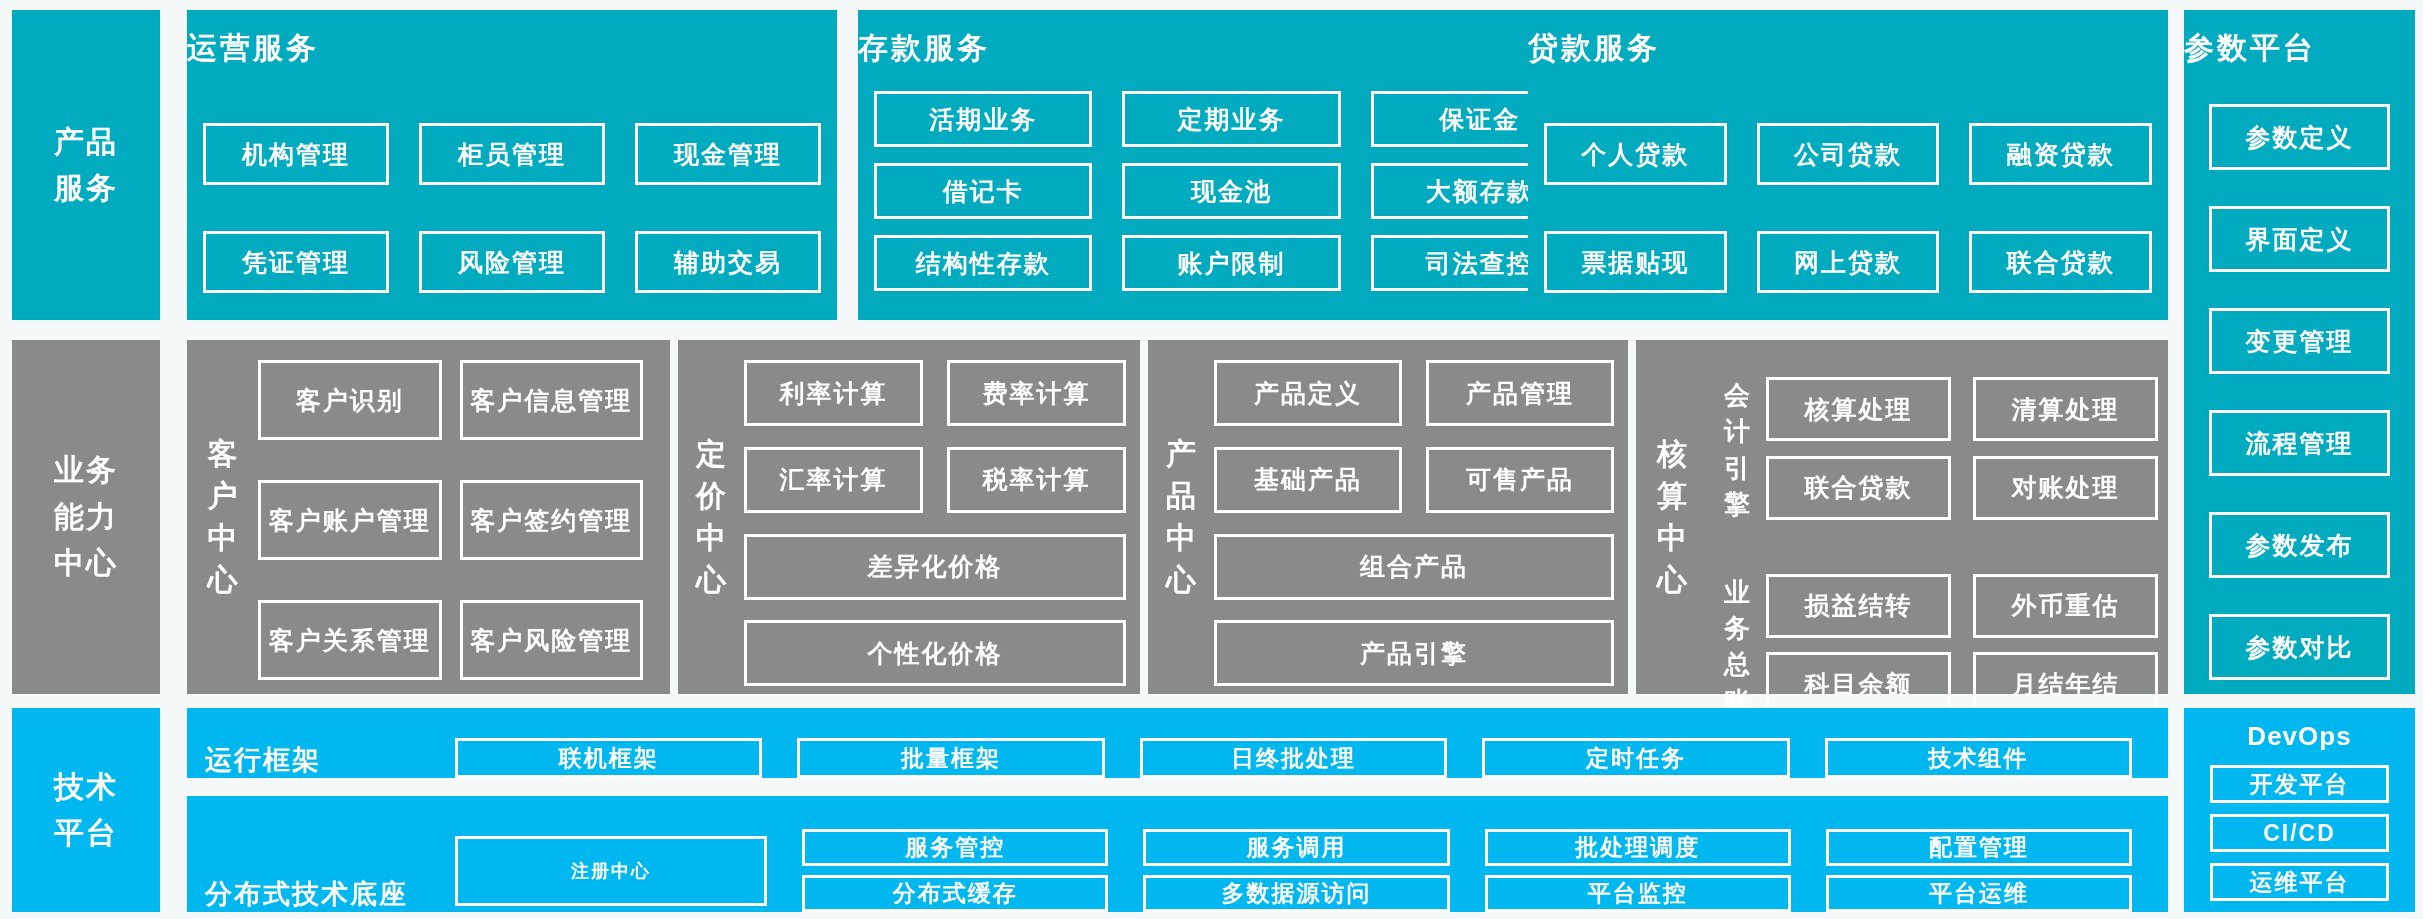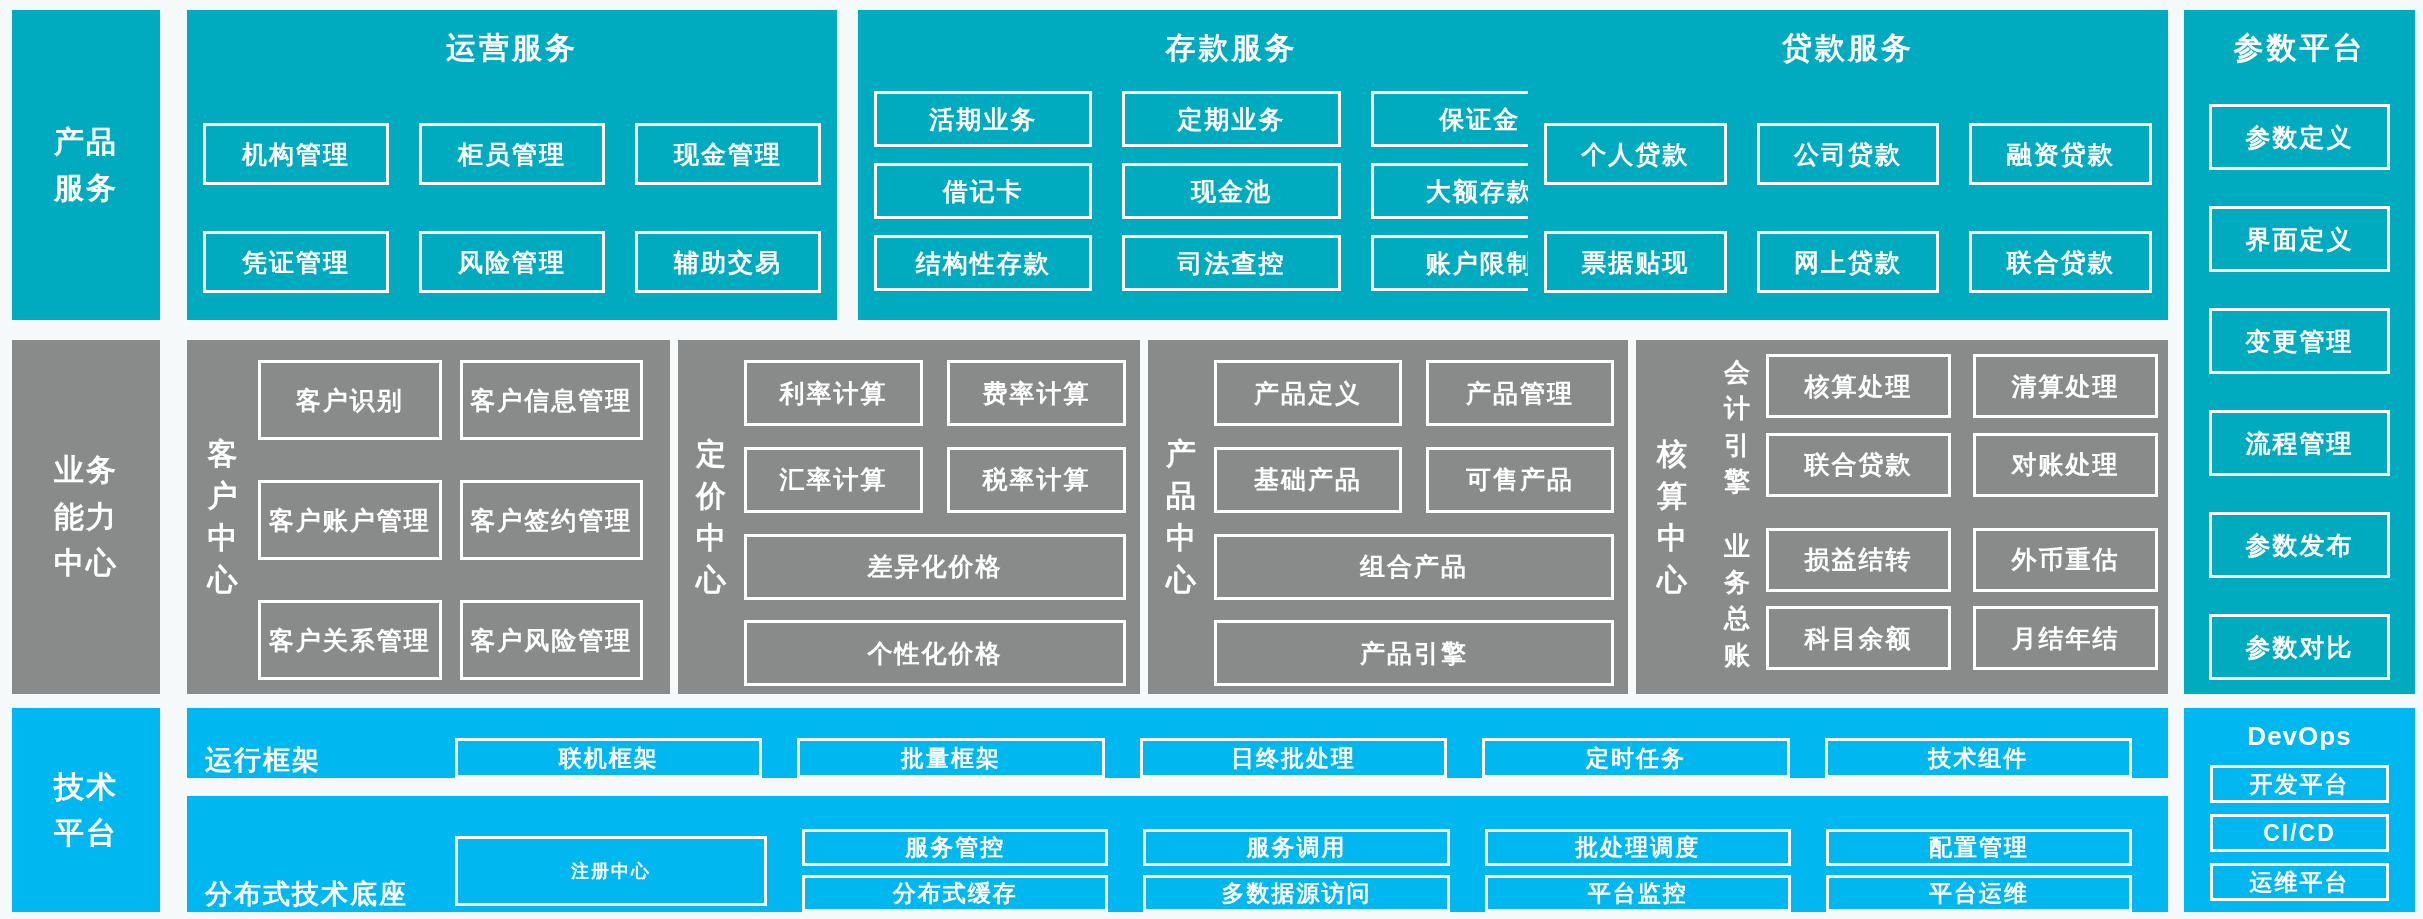--- a/index.html
+++ b/index.html
@@ -9,21 +9,21 @@
     overflow:hidden;
   }
   .abs{position:absolute;}
   .teal{background:#00ABC0;}
   .gray{background:#898B8B;}
   .blue{background:#00B7F0;}
 
   .rail{display:flex;align-items:center;justify-content:center;text-align:center;
         font-size:30px;line-height:1.55;letter-spacing:2px;}
 
-  .panel-title{font-size:30px;text-align:center;padding-top:18px;letter-spacing:3px;}
+  .panel-title{font-size:30px;text-align:left;padding-top:18px;letter-spacing:3px;}
 
   .box{border:3px solid #ffffff;display:flex;align-items:center;justify-content:center;
        font-size:25px;letter-spacing:2px;box-sizing:border-box;text-align:center;}
 
   .grid3{display:grid;grid-template-columns:repeat(3,1fr);column-gap:30px;padding:0 16px;}
   .ops-grid{margin-top:54px;row-gap:46px;}
   .ops-grid .box{height:62px;}
   .dep-grid{margin-top:22px;row-gap:16px;}
   .dep-grid .box{height:56px;}
 
@@ -41,21 +41,21 @@
   .cust-grid{flex:1;display:grid;grid-template-columns:1fr 1fr;
              column-gap:18px;row-gap:26px;margin:20px 27px 0 0;}
   .cust-grid .box{height:80px;}
 
   .pp-grid{flex:1;display:grid;grid-template-columns:1fr 1fr;
            column-gap:24px;row-gap:13px;margin:20px 14px 0 0;}
   .pp-grid .box{height:66px;}
   .span2{grid-column:1/3;}
 
   .acct-groups{flex:1;display:flex;flex-direction:column;gap:28px;margin:14px 10px 0 0;}
-  .acct-group{display:flex;}
+  .acct-group{display:flex;margin-top:23px;}
   .acct-group .vlabel{width:58px;}
   .acct-grid{flex:1;display:grid;grid-template-columns:1fr 1fr;
              column-gap:22px;row-gap:12px;}
   .acct-grid .box{height:64px;}
 
   .bar{display:flex;align-items:flex-end;}
   .bar-label{flex:0 0 250px;padding-left:18px;font-size:27px;letter-spacing:2px;}
   .bar-content{flex:1;display:flex;gap:35px;padding-right:36px;align-items:center;}
   .bar-content > *{flex:1;}
   .bar-box{height:40px;font-size:23px;}
@@ -109,22 +109,22 @@
   <div class="abs teal" style="left:858px;top:10px;width:747px;height:310px">
     <div class="panel-title">存款服务</div>
     <div class="grid3 dep-grid">
       <div class="box">活期业务</div>
       <div class="box">定期业务</div>
       <div class="box">保证金</div>
       <div class="box">借记卡</div>
       <div class="box">现金池</div>
       <div class="box">大额存款</div>
       <div class="box">结构性存款</div>
+      <div class="box">账户限制</div>
       <div class="box">司法查控</div>
-      <div class="box">账户限制</div>
     </div>
   </div>
 
   <div class="abs teal" style="left:1528px;top:10px;width:640px;height:310px">
     <div class="panel-title">贷款服务</div>
     <div class="grid3 ops-grid">
       <div class="box">个人贷款</div>
       <div class="box">公司贷款</div>
       <div class="box">融资贷款</div>
       <div class="box">票据贴现</div>

